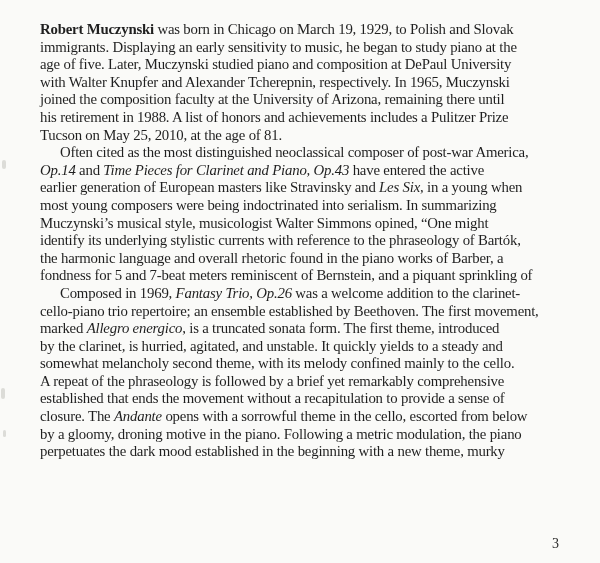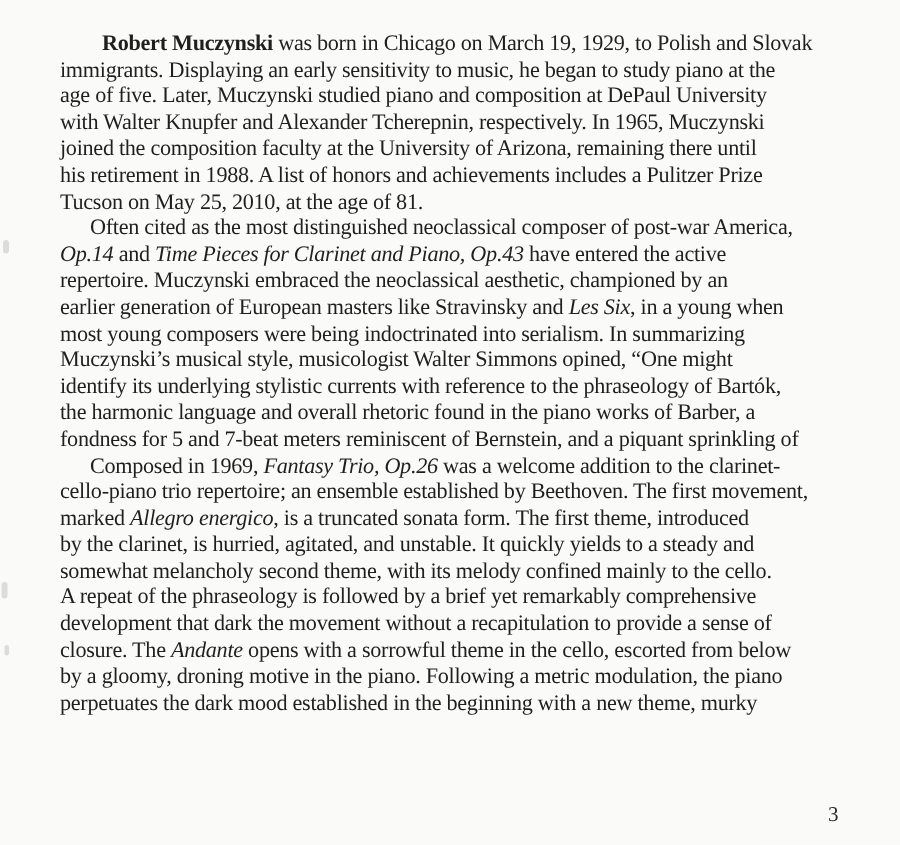--- a/index.html
+++ b/index.html
@@ -28,21 +28,21 @@
     letter-spacing: -0.2px;
   }
   .line {
     line-height: 17.6px;
     height: 17.6px;
     white-space: nowrap;
   }
   .line.indent {
     padding-left: 20px;
   }
-  .b { font-weight: bold; margin-left: 28px; }
+  .b { font-weight: bold; }
   .i { font-style: italic; }
   .page-number {
     position: absolute;
     top: 536px;
     right: 41px;
     font-size: 14px;
     color: #2a2a2a;
     line-height: 16px;
   }
   .scan-artifact {
@@ -65,33 +65,32 @@
   <div class="text-block" style="color: rgb(31, 31, 31);">
       <div class="line"><span class="b">Robert Muczynski</span><span> was born in Chicago on March 19, 1929, to Polish and Slovak</span></div>
       <div class="line"><span>immigrants. Displaying an early sensitivity to music, he began to study piano at the</span></div>
       <div class="line"><span>age of five. Later, Muczynski studied piano and composition at DePaul University</span></div>
       <div class="line"><span>with Walter Knupfer and Alexander Tcherepnin, respectively. In 1965, Muczynski</span></div>
       <div class="line"><span>joined the composition faculty at the University of Arizona, remaining there until</span></div>
       <div class="line"><span>his retirement in 1988. A list of honors and achievements includes a Pulitzer Prize</span></div>
       <div class="line"><span>Tucson on May 25, 2010, at the age of 81.</span></div>
       <div class="line indent"><span>Often cited as the most distinguished neoclassical composer of post-war America,</span></div>
       <div class="line"><span class="i">Op.14</span><span> and </span><span class="i">Time Pieces for Clarinet and Piano, Op.43</span><span> have entered the active</span></div>
-      <div class="line"><span>repertoire. Muczynski embraced the neoclassical aesthetic, championed by an</span></div>
       <div class="line"><span>earlier generation of European masters like Stravinsky and </span><span class="i">Les Six</span><span>, in a young when</span></div>
       <div class="line"><span>most young composers were being indoctrinated into serialism. In summarizing</span></div>
       <div class="line"><span>Muczynski’s musical style, musicologist Walter Simmons opined, “One might</span></div>
       <div class="line"><span>identify its underlying stylistic currents with reference to the phraseology of Bartók,</span></div>
       <div class="line"><span>the harmonic language and overall rhetoric found in the piano works of Barber, a</span></div>
       <div class="line"><span>fondness for 5 and 7-beat meters reminiscent of Bernstein, and a piquant sprinkling of</span></div>
       <div class="line indent"><span>Composed in 1969, </span><span class="i">Fantasy Trio, Op.26</span><span> was a welcome addition to the clarinet-</span></div>
       <div class="line"><span>cello-piano trio repertoire; an ensemble established by Beethoven. The first movement,</span></div>
       <div class="line"><span>marked </span><span class="i">Allegro energico</span><span>, is a truncated sonata form. The first theme, introduced</span></div>
       <div class="line"><span>by the clarinet, is hurried, agitated, and unstable. It quickly yields to a steady and</span></div>
       <div class="line"><span>somewhat melancholy second theme, with its melody confined mainly to the cello.</span></div>
       <div class="line"><span>A repeat of the phraseology is followed by a brief yet remarkably comprehensive</span></div>
-      <div class="line"><span>development that dark the movement without a recapitulation to provide a sense of</span></div>
+      <div class="line"><span>established that ends the movement without a recapitulation to provide a sense of</span></div>
       <div class="line"><span>closure. The </span><span class="i">Andante</span><span> opens with a sorrowful theme in the cello, escorted from below</span></div>
       <div class="line"><span>by a gloomy, droning motive in the piano. Following a metric modulation, the piano</span></div>
       <div class="line"><span>perpetuates the dark mood established in the beginning with a new theme, murky</span></div>
     </div>
 
   <div class="page-number">3</div>
 </div>
 
 </body></html>

